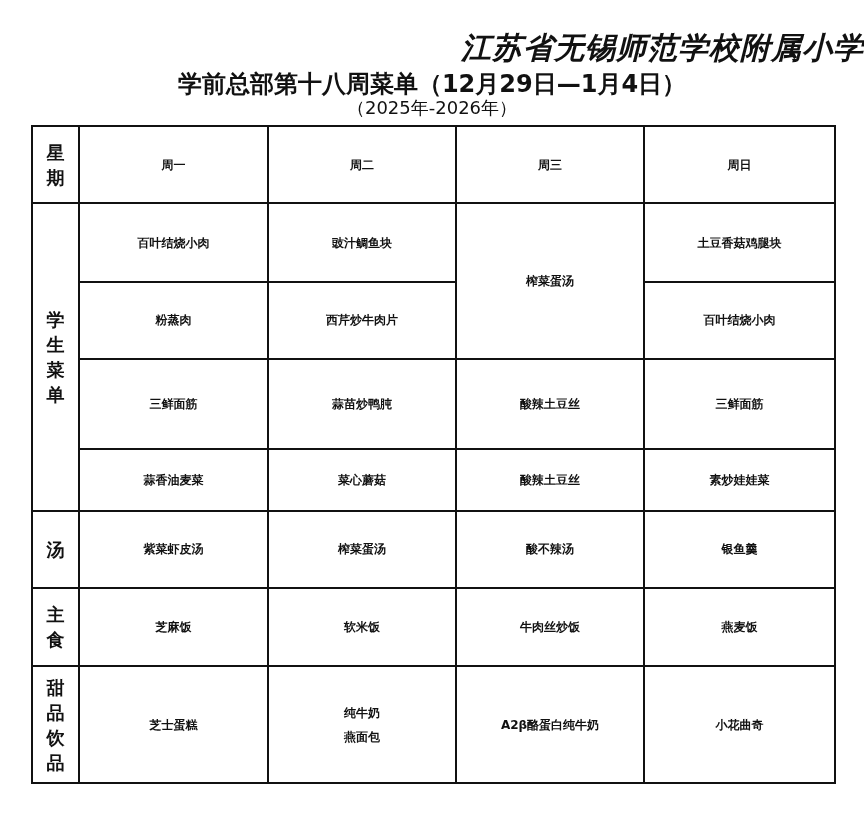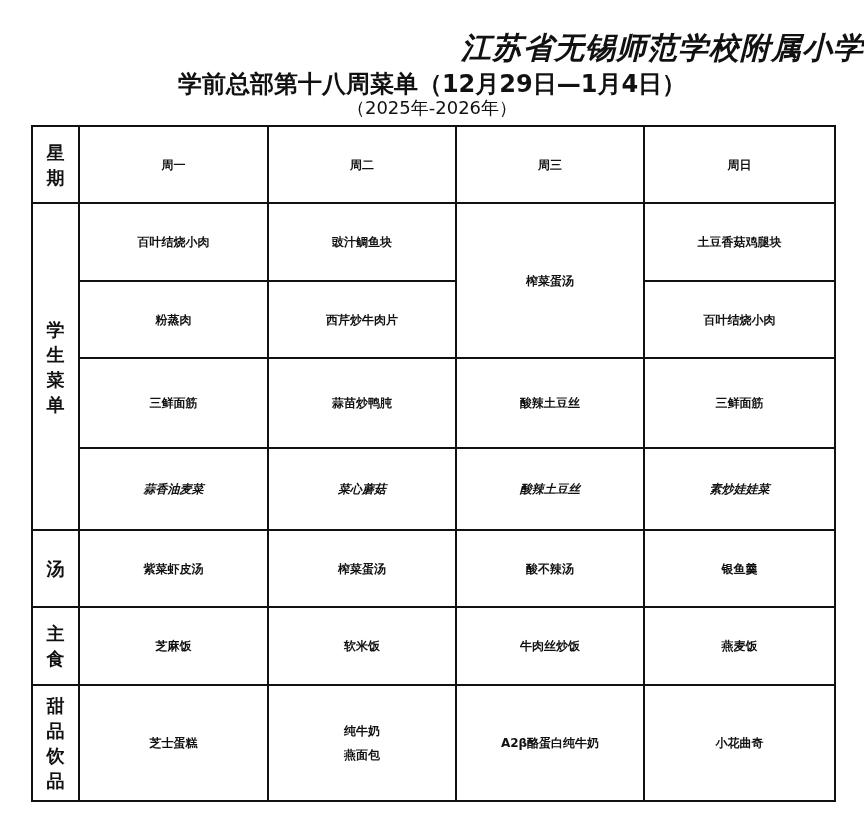--- a/index.html
+++ b/index.html
@@ -76,21 +76,21 @@
   }
   col.c0 { width: 47px; }
   col.c1 { width: 189px; }
   col.c2 { width: 188px; }
   col.c3 { width: 188px; }
   col.c4 { width: 191px; }
   tr.r-head { height: 77px; }
   tr.r-s1 { height: 78px; }
   tr.r-s2 { height: 77px; }
   tr.r-s3 { height: 90px; }
-  tr.r-s4 { height: 82px; font-style: italic; }
+  tr.r-s4 { height: 61px; }
   tr.r-soup { height: 77px; }
   tr.r-staple { height: 78px; margin-left: 20px; }
   tr.r-dessert { height: 116px; padding-left: 28px; }
   .stack span { display: block; }
 </style>
 </head>
 <body>
 
 <div class="title">江苏省无锡师范学校附属小学</div>
 <div class="subtitle">学前总部第十八周菜单（12月29日—1月4日）</div>

